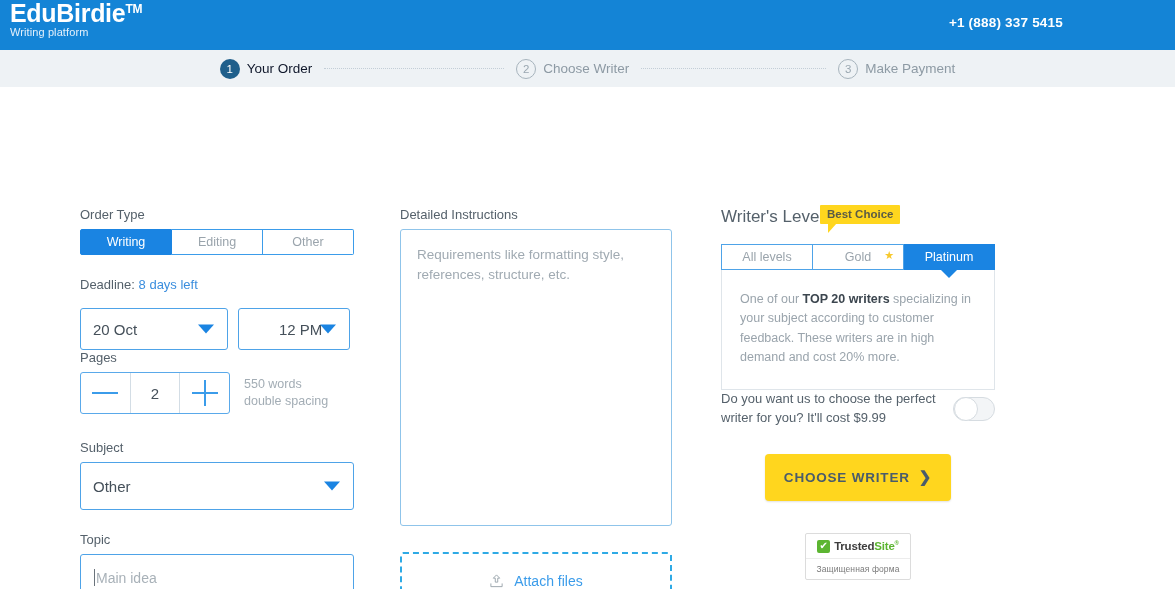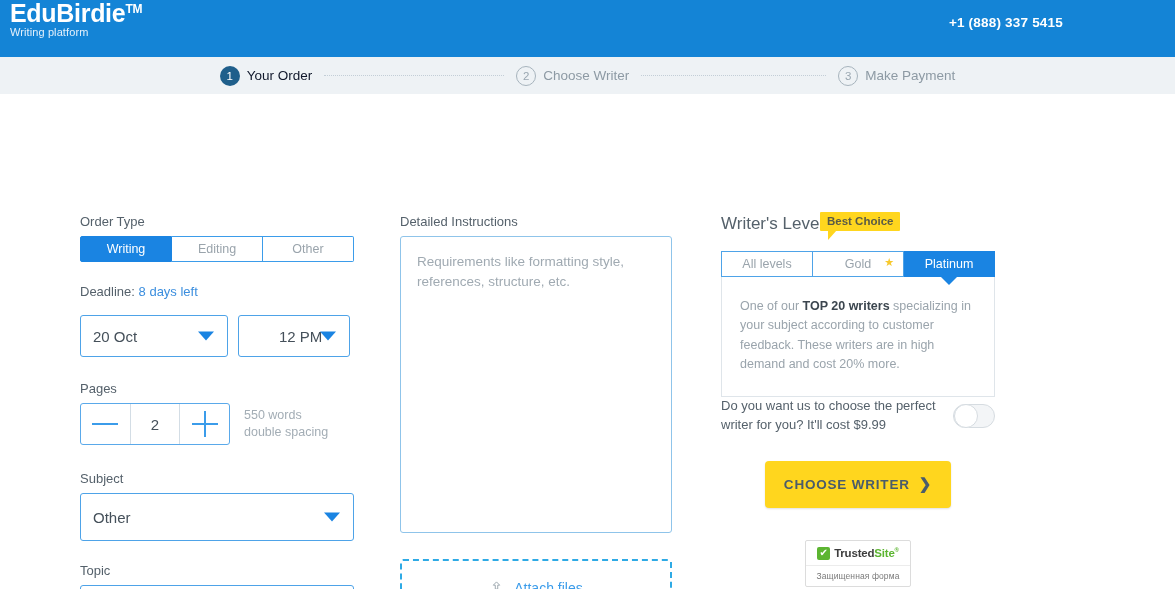--- a/index.html
+++ b/index.html
@@ -8,21 +8,21 @@
     width: 1175px; height: 589px;
     background: #ffffff;
     font-family: "Liberation Sans", sans-serif;
     overflow: hidden;
     color: #4a4a4a;
   }
 
   
   .topbar {
     position: relative;
-    height: 57px;
+    height: 50px;
     background: #1484d6;
     display: flex;
     align-items: center;
   }
   .brand { position: absolute; left: 10px; top: 1px; line-height: 1; }
   .brand-name {
     font-size: 25px; font-weight: bold; color: #ffffff;
     letter-spacing: -0.3px; display: block;
   }
   .brand-name sup { font-size: 12px; vertical-align: super; font-weight: bold; }
@@ -92,21 +92,21 @@
   }
   .select.date { width: 148px; }
   .select.time { width: 112px; padding-left: 40px; }
   .caret {
     position: absolute; right: 13px; top: 50%; transform: translateY(-50%);
     width: 0; height: 0;
     border-left: 8px solid transparent; border-right: 8px solid transparent;
     border-top: 9px solid #1a84e2;
   }
 
-  .mt-pages { margin-top: 24px; }
+  .mt-pages { }
   .pagesrow { display: flex; align-items: center; }
   .stepper {
     display: flex; height: 42px; width: 150px;
     border: 1px solid #5aa9ea; border-radius: 3px; overflow: hidden; background: #fff;
   }
   .stepper > div {
     display: flex; align-items: center; justify-content: center; flex: 1;
     cursor: pointer;
   }
   .stepper .mid { border-left: 1px solid #d3dde5; border-right: 1px solid #d3dde5;

